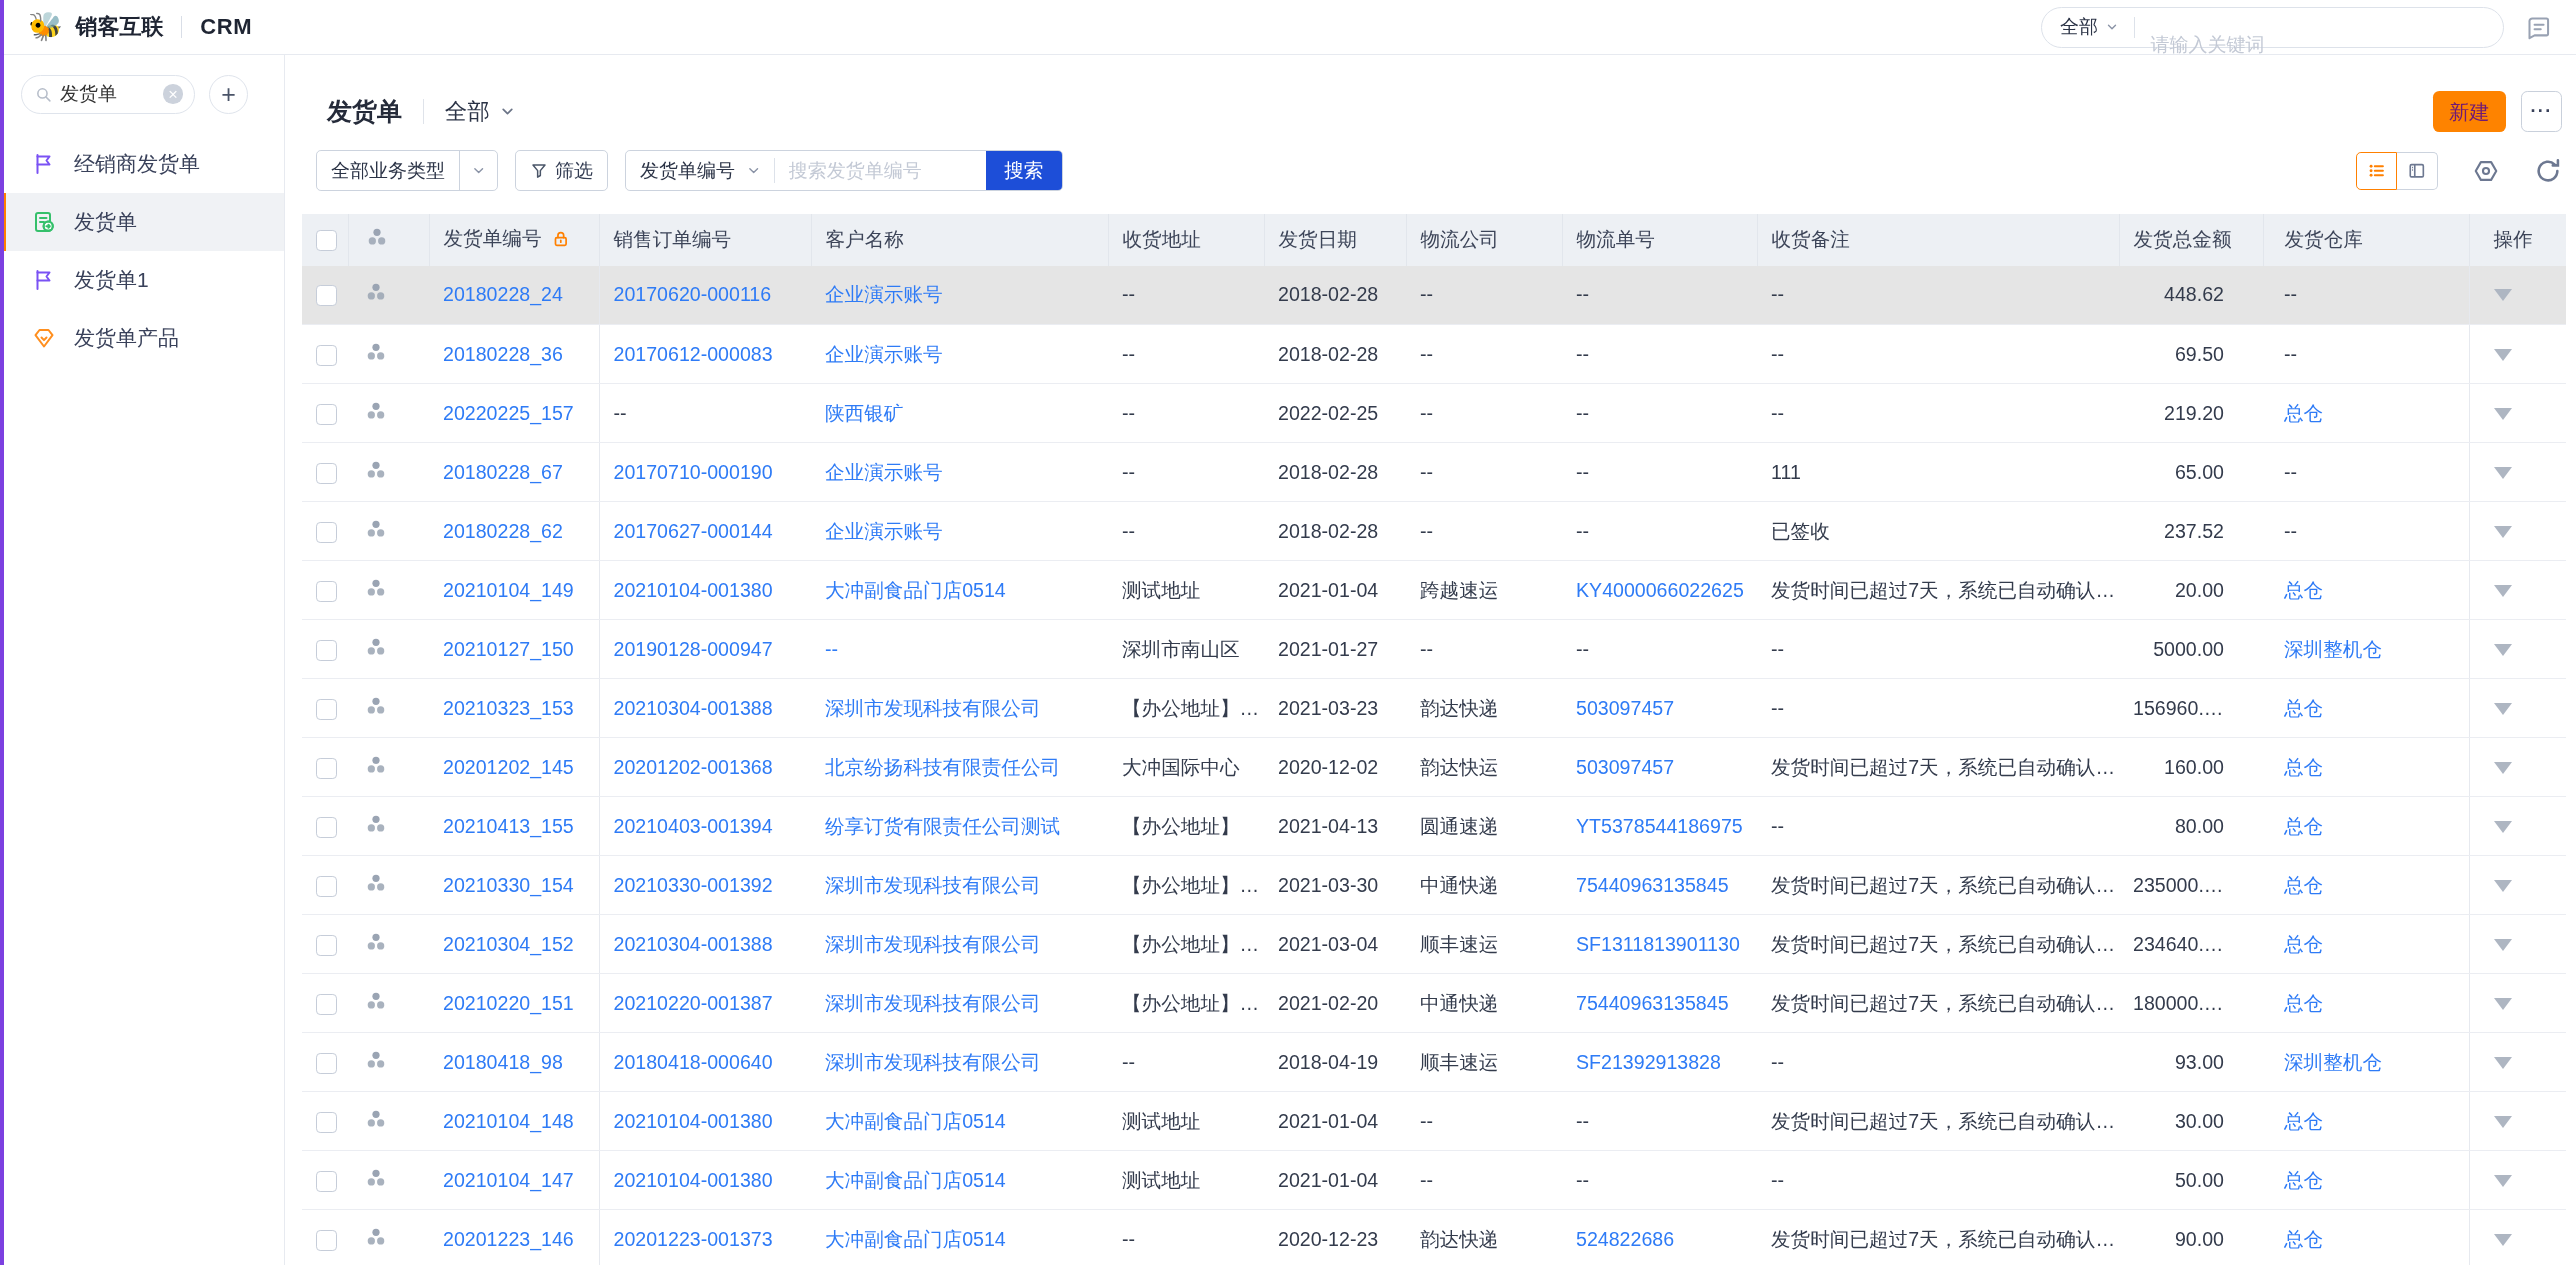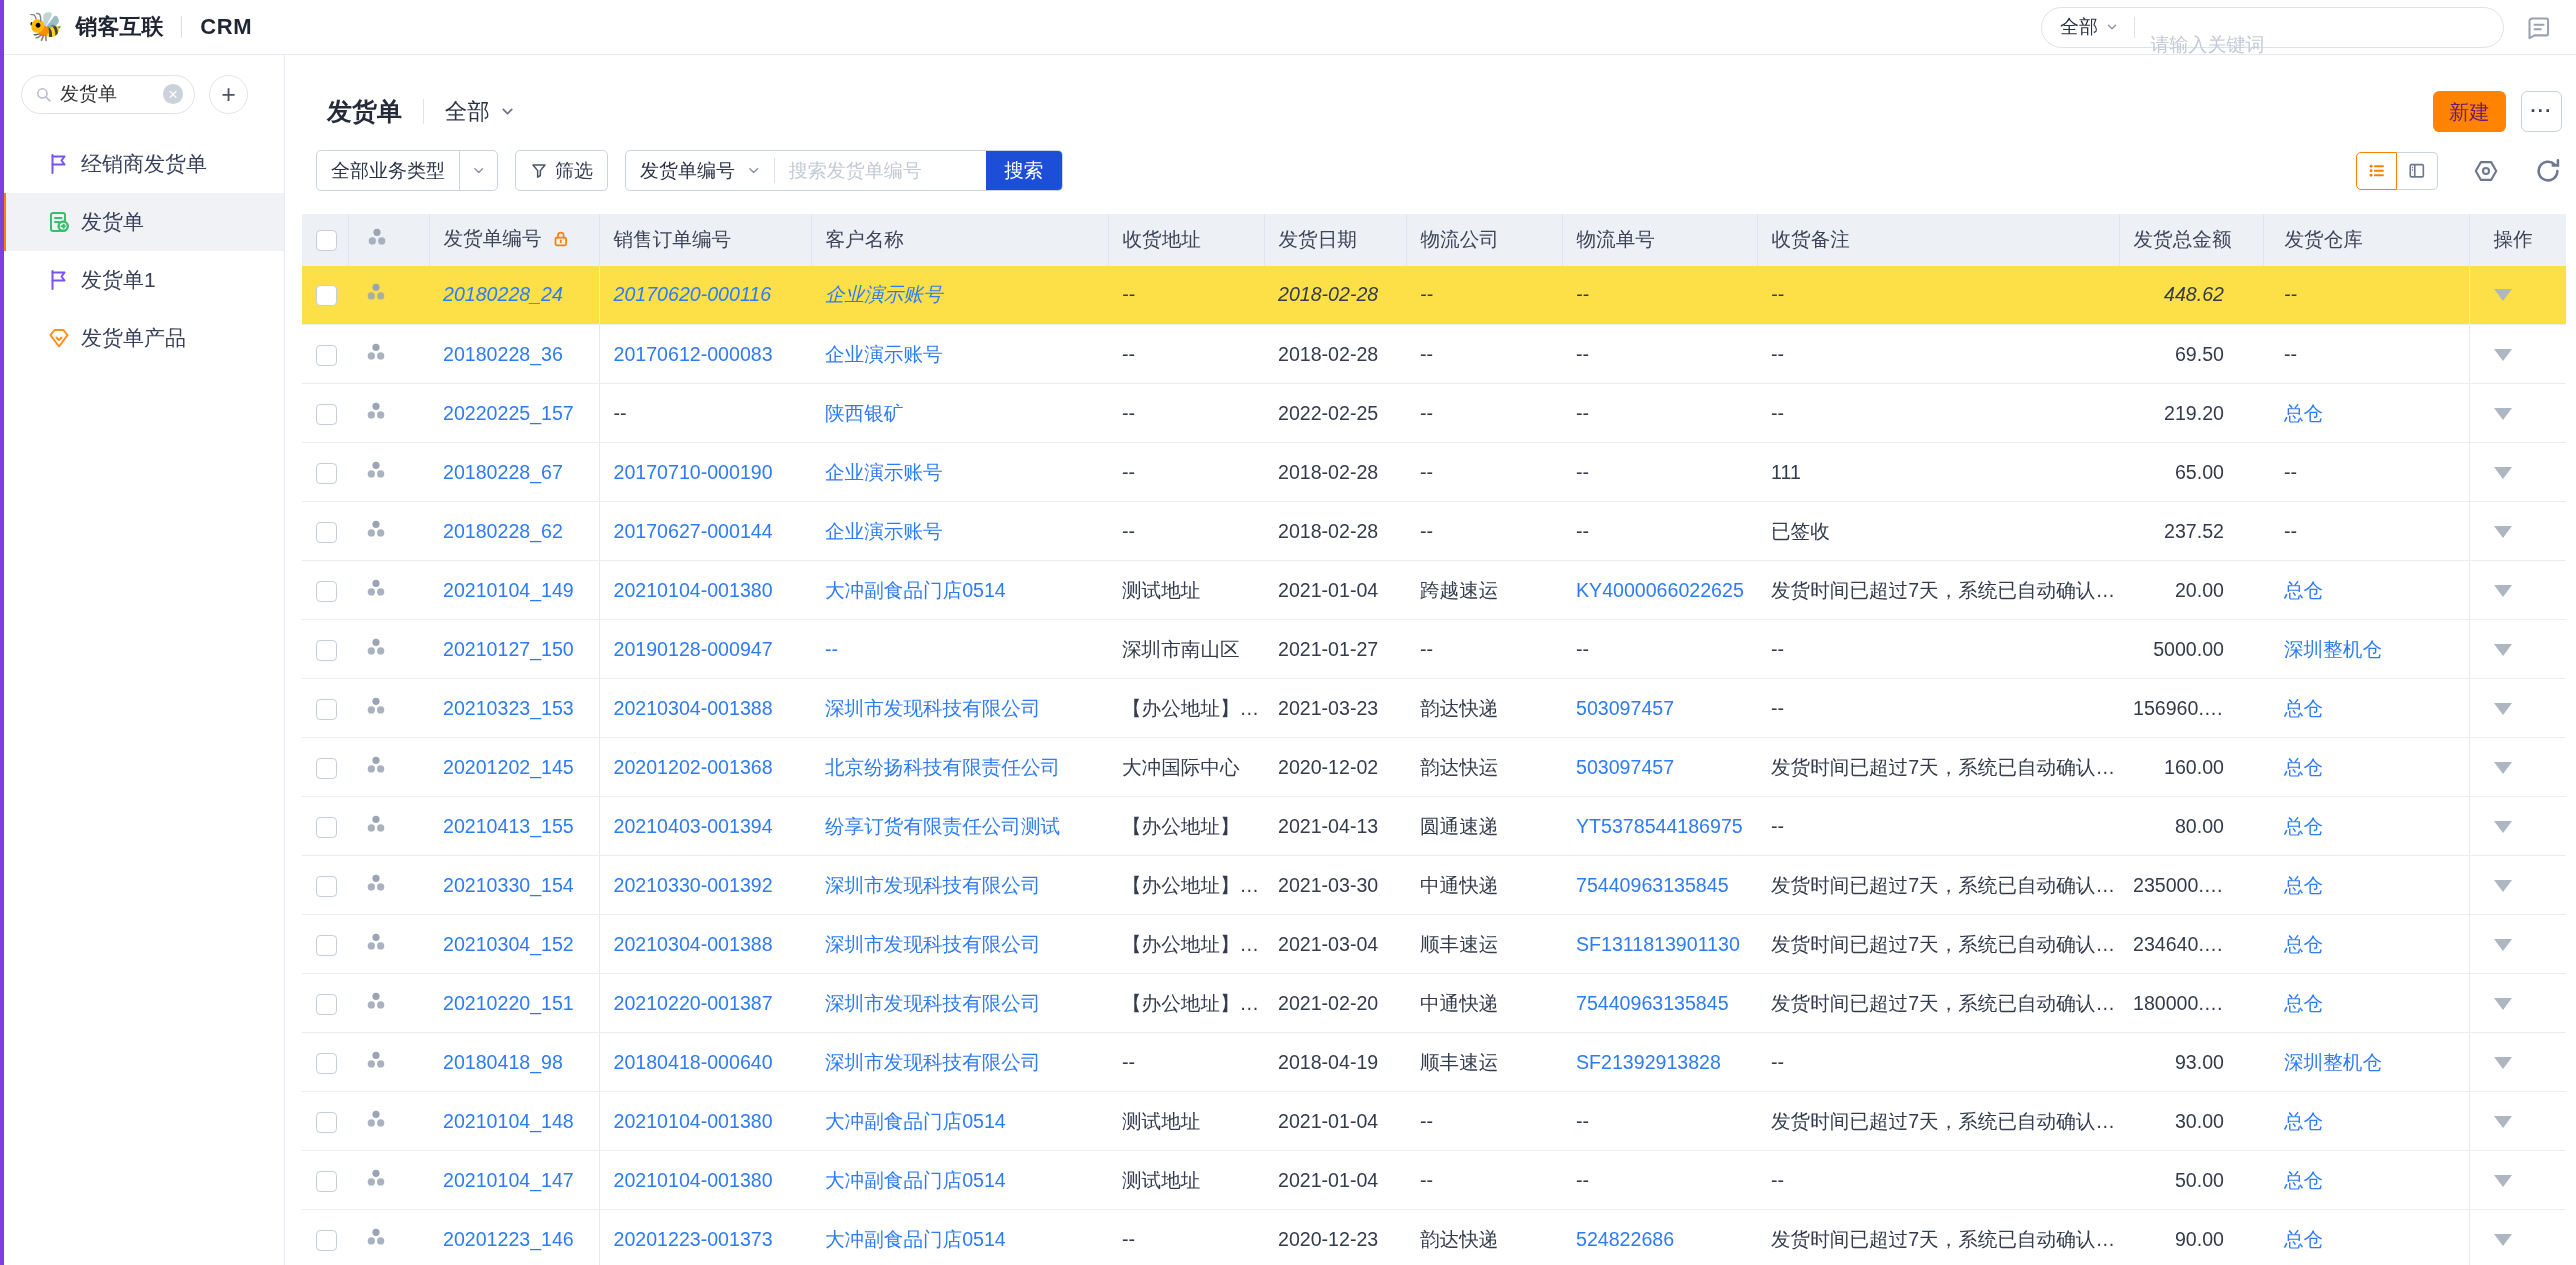--- a/index.html
+++ b/index.html
@@ -23,21 +23,21 @@
 
   
   .shell { display:flex; height:1211px; }
   .sidebar { width:285px; border-right:0.7px solid #e7eaf0; background:#fff; padding-top:19.6px; flex:none; }
   .sb-row { display:flex; align-items:center; gap:14px; padding-left:21px; }
   .sb-search { width:174px; height:39px; border:0.7px solid #dfe4ec; border-radius:19.6px; display:flex; align-items:center; padding:0 11.2px 0 12.6px; }
   .sb-search input { border:none; outline:none; width:84px; font-size:19px; color:#333; background:transparent; margin-left:8.4px; }
   .sb-clear { margin-left:auto; width:19.6px; height:19.6px; border-radius:50%; background:#ccd2dc; color:#fff; font-size:12.6px; display:flex; align-items:center; justify-content:center; cursor:pointer; }
   .sb-plus { width:39px; height:39px; border:0.7px solid #dfe4ec; border-radius:50%; display:flex; align-items:center; justify-content:center; font-size:25px; font-weight:300; color:#4a5468; cursor:pointer; }
   .menu { margin-top:21px; }
-  .side-item { position:relative; height:58px; display:flex; align-items:center; padding-left:46px; gap:10px; font-size:21px; color:#39415a; cursor:pointer; }
+  .side-item { position:relative; height:58px; display:flex; align-items:center; padding-left:31px; gap:18px; font-size:21px; color:#39415a; cursor:pointer; }
   .side-item.active { background:#f0f2f5; }
   .side-item.active::before { content:""; position:absolute; left:0; top:0; width:5.6px; height:100%; background:#ff8000; }
   .s-icon { display:flex; width:25px; justify-content:center; }
 
   
   .main { flex:1; padding:0 14px 0 17px; overflow:hidden; }
   .page-head { margin-top:36px; height:41px; display:flex; align-items:center; padding-left:25px; }
   .pg-title { font-size:25px; font-weight:bold; color:#252b3a; }
   .pg-sep { width:0.7px; height:25px; background:#dfe3ea; margin:0 21px; }
   .pg-view { font-size:22.5px; color:#2b3346; display:flex; align-items:center; gap:9.8px; cursor:pointer; }
@@ -62,21 +62,21 @@
   .seg-btn { width:41px; height:38px; display:flex; align-items:center; justify-content:center; background:#fff; cursor:pointer; }
   .seg-btn.on { border:1.4px solid #ff8000; border-radius:4.9px 0 0 4.9px; z-index:1; }
   .seg-btn.off { border:0.7px solid #ccd3de; border-left:none; border-radius:0 4.9px 4.9px 0; }
   .tool-ic { margin-left:34px; display:flex; cursor:pointer; }
 
   
   table { margin-top:22.5px; border-collapse:collapse; table-layout:fixed; width:2263px; }
   th { height:52px; background:#edf0f4; font-size:19.6px; font-weight:normal; color:#3c4458; text-align:left; padding-left:14px; border-right:0.7px solid #e2e6ec; white-space:nowrap; }
   th:last-child { border-right:none; }
   td { height:59px; border-bottom:0.7px solid #ebedf2; font-size:19.6px; color:#333b4c; padding-left:14px; white-space:nowrap; overflow:hidden; text-overflow:ellipsis; }
-  tr.hl td { background:#fde047;font-style:italic; }
+  tr.hl td { background:#e5e5e5; }
   .col-select { width:46px; }  .col-team { width:81px; } .col-id { width:170px; }
   .col-order { width:212px; } .col-customer { width:297px; } .col-address { width:156px; }
   .col-date { width:142px; } .col-company { width:156px; } .col-tracking { width:195px; }
   .col-remark { width:362px; } .col-amount { width:144px; text-align:right; padding-right:39px; }
   .col-warehouse { width:206px; padding-left:21px; } .col-action { width:97px; padding-left:24px; }
   td.col-id { border-right:0.7px solid #e6e9ef; }
   td.col-action { border-left:0.7px solid #e6e9ef; }
   .cb { display:inline-block; width:21px; height:21px; border:1.4px solid #c6cdd9; border-radius:4.2px; background:#fff; vertical-align:middle; cursor:pointer; }
   .link { color:#2e7bf6; text-decoration:none; cursor:pointer; }
   .lock { margin-left:9.8px; vertical-align:-3.5px; display:inline-block; }

